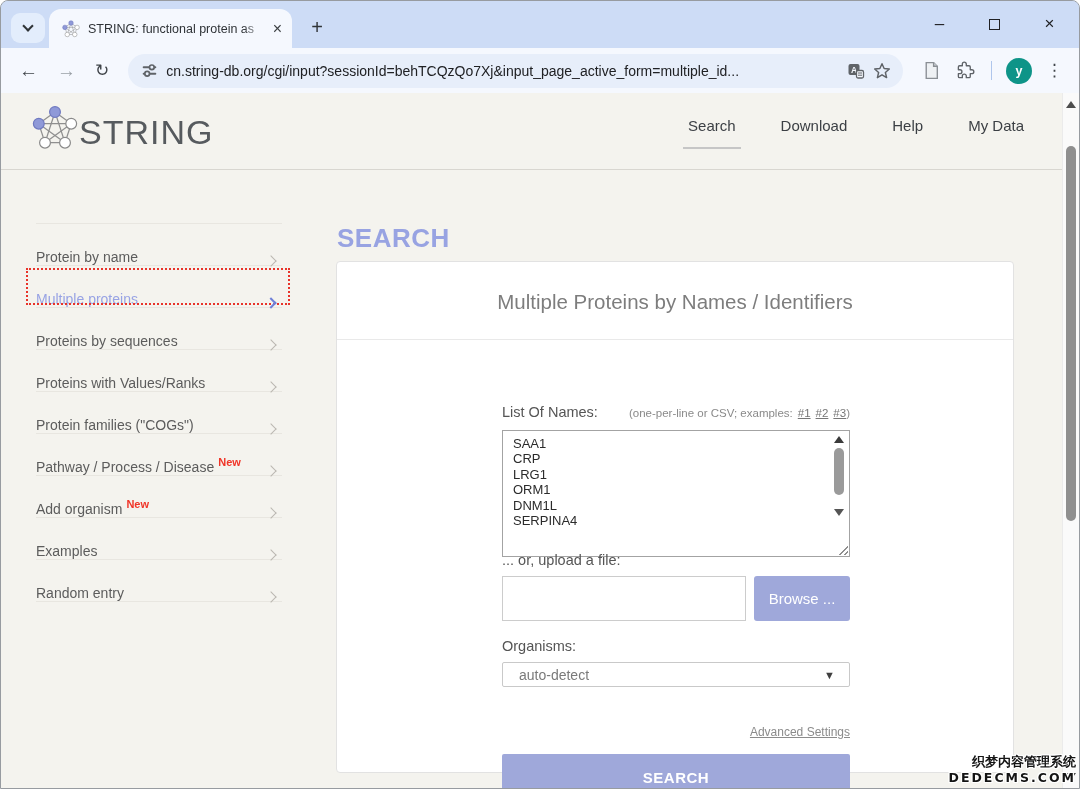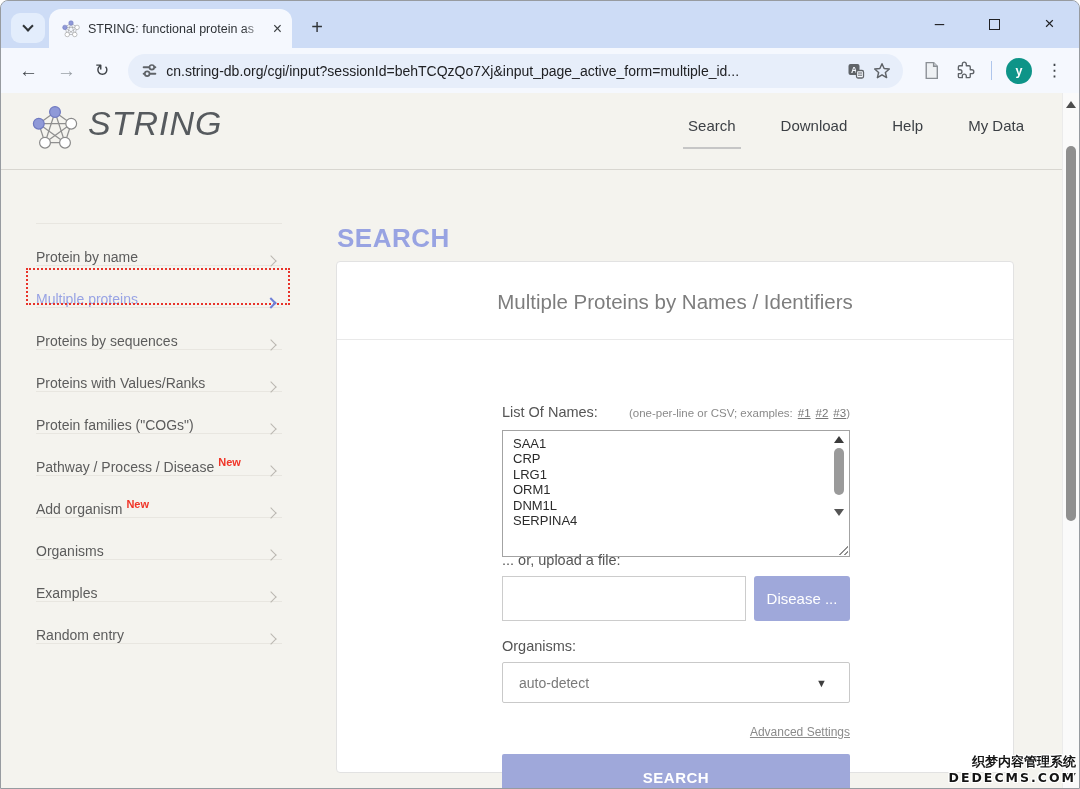--- a/index.html
+++ b/index.html
@@ -28,21 +28,21 @@
   .omnibox{flex:1;height:34px;border-radius:17px;background:#e7eefa;display:flex;align-items:center;padding:0 12px 0 13px;margin-right:12px;min-width:0;cursor:text;}
   .url-text{flex:1;font-size:14px;color:#202124;white-space:nowrap;overflow:hidden;margin:0 8px;}
   .omni-ic{flex:none;margin-left:8px;cursor:pointer;display:flex;}
   .tb-right-ic{flex:none;margin:0 8px;cursor:pointer;display:flex;}
   .tb-sep{flex:none;width:1px;height:19px;background:#afc6ec;margin:0 8px;}
   .avatar{flex:none;width:26px;height:26px;border-radius:50%;background:#0e9488;color:#fff;font-size:12.5px;font-weight:bold;display:flex;align-items:center;justify-content:center;margin:0 6px;cursor:pointer;}
   .menu-dots{flex:none;font-size:17px;color:#3f4449;margin:0 4px 0 8px;cursor:pointer;}
 
   
   .page{position:absolute;top:92px;left:0;right:0;bottom:0;background:#f4f3ee;}
-  .brand{position:absolute;left:30px;top:11px;display:flex;align-items:flex-start;gap:9px;cursor:pointer;font-style:italic;}
+  .brand{position:absolute;left:30px;top:11px;display:flex;align-items:flex-end;cursor:pointer;}
   .brand-text{font-size:34px;color:#565a5e;letter-spacing:1px;}
   .nav{position:absolute;right:55px;top:24px;display:flex;gap:45px;}
   .nav-item{font-size:15px;color:#3b3f44;padding-bottom:15px;position:relative;cursor:pointer;white-space:nowrap;}
   .nav-item.active::after{content:"";position:absolute;left:-5px;right:-5px;bottom:0;height:2px;background:#c6c6c6;}
   .header-divider{position:absolute;top:76px;left:0;right:0;height:1px;background:#d8d6d0;}
 
   
   .sidebar{position:absolute;left:35px;top:130px;width:246px;border-top:1px solid #e8e6e0;}
   .side-item{position:relative;height:42px;display:flex;align-items:flex-end;justify-content:space-between;border-bottom:1px solid #e8e6e0;font-size:14px;color:#5c5c5c;cursor:pointer;}
   .side-chevron{width:8px;height:8px;border-right:1.8px solid #bab7b1;border-top:1.8px solid #bab7b1;transform:rotate(45deg);margin-right:7px;flex:none;}
@@ -69,21 +69,21 @@
   .tri-down{width:0;height:0;border-left:5px solid transparent;border-right:5px solid transparent;border-top:7px solid #555;}
   .ta-up{position:absolute;top:4px;left:3px;}
   .ta-thumb{position:absolute;top:16px;left:3px;width:10px;height:47px;border-radius:5px;background:#9a9a9a;cursor:pointer;}
   .ta-down{position:absolute;top:77px;left:3px;}
   .ta-grip{position:absolute;right:1px;bottom:1px;width:11px;height:11px;background:repeating-linear-gradient(135deg,transparent 0 2px,#8f8f8f 2px 3.5px);clip-path:polygon(100% 0,100% 100%,0 100%);cursor:nwse-resize;}
   .upload-lbl{position:absolute;top:250px;}
   .file-row{position:absolute;top:274px;height:45px;display:flex;gap:8px;width:348px;}
   .file-input{width:244px;height:45px;border:1px solid #ccc;background:#fff;flex:none;font-size:14px;padding:0 10px;color:#333;outline:none;}
   .browse-btn{flex:1;background:#9fa8da;border:none;border-radius:3px;color:#fff;font-size:15px;cursor:pointer;font-family:inherit;}
   .org-lbl{position:absolute;top:336px;}
-  .org-select{position:absolute;top:360px;height:41px;width:348px;border:1px solid #c9c9c9;border-radius:2px;background:#fff;display:flex;align-items:center;justify-content:space-between;padding:0 22px 0 16px;font-size:14px;color:#7a7a7a;cursor:pointer;}
+  .org-select{position:absolute;top:360px;height:25px;width:348px;border:1px solid #c9c9c9;border-radius:2px;background:#fff;display:flex;align-items:center;justify-content:space-between;padding:0 14px 0 16px;font-size:14px;color:#7a7a7a;cursor:pointer;}
   .org-caret{font-size:11px;color:#3f3f3f;}
   .adv-link{position:absolute;top:420px;width:348px;text-align:right;}
   .adv-link a{font-size:12px;color:#8b8b8b;text-decoration:underline;cursor:pointer;}
   .search-btn{position:absolute;top:452px;height:47px;width:348px;background:#9fa8da;border:none;border-radius:2px;color:#fff;font-weight:bold;font-size:15px;letter-spacing:.5px;cursor:pointer;font-family:inherit;}
 
   
   .page-scrollbar{position:absolute;top:0;right:0;bottom:0;width:17px;background:#fafafa;border-left:1px solid #ebebeb;}
   .ps-up{position:absolute;top:8px;left:3px;border-left-width:5px;border-right-width:5px;border-bottom:7px solid #4d4d4d;}
   .ps-thumb{position:absolute;top:53px;left:3px;width:10px;height:375px;border-radius:6px;background:#8f8f8f;cursor:pointer;}
   .ps-down{position:absolute;bottom:8px;left:3px;border-left-width:5px;border-right-width:5px;border-top:7px solid #4d4d4d;}
@@ -234,24 +234,20 @@
       </div>
       <div class="side-item">
         <span class="side-label-wrap"><span>Pathway / Process / Disease</span><span class="badge">New</span></span>
         <span class="side-chevron"></span>
       </div>
       <div class="side-item">
         <span class="side-label-wrap"><span>Add organism</span><span class="badge">New</span></span>
         <span class="side-chevron"></span>
       </div>
       <div class="side-item">
-        <span class="side-label-wrap"><span>Organisms</span></span>
-        <span class="side-chevron"></span>
-      </div>
-      <div class="side-item">
         <span class="side-label-wrap"><span>Examples</span></span>
         <span class="side-chevron"></span>
       </div>
       <div class="side-item">
         <span class="side-label-wrap"><span>Random entry</span></span>
         <span class="side-chevron"></span>
       </div>
     </div>
 
     <div class="main">
@@ -279,21 +275,21 @@
             <div class="ta-thumb"></div>
             <div class="tri-down ta-down"></div>
           </div>
           <div class="ta-grip"></div>
         </div>
 
         <div class="frm upload-lbl lbl">... or, upload a file:</div>
 
         <div class="frm file-row">
           <input class="file-input" type="text" value="" style="">
-          <button class="browse-btn">Disease ...</button>
+          <button class="browse-btn">Browse ...</button>
         </div>
 
         <div class="frm org-lbl lbl">Organisms:</div>
         <div class="frm org-select">
           <span>auto-detect</span>
           <span class="org-caret">▼</span>
         </div>
 
         <div class="frm adv-link">
           <a>Advanced Settings</a>

